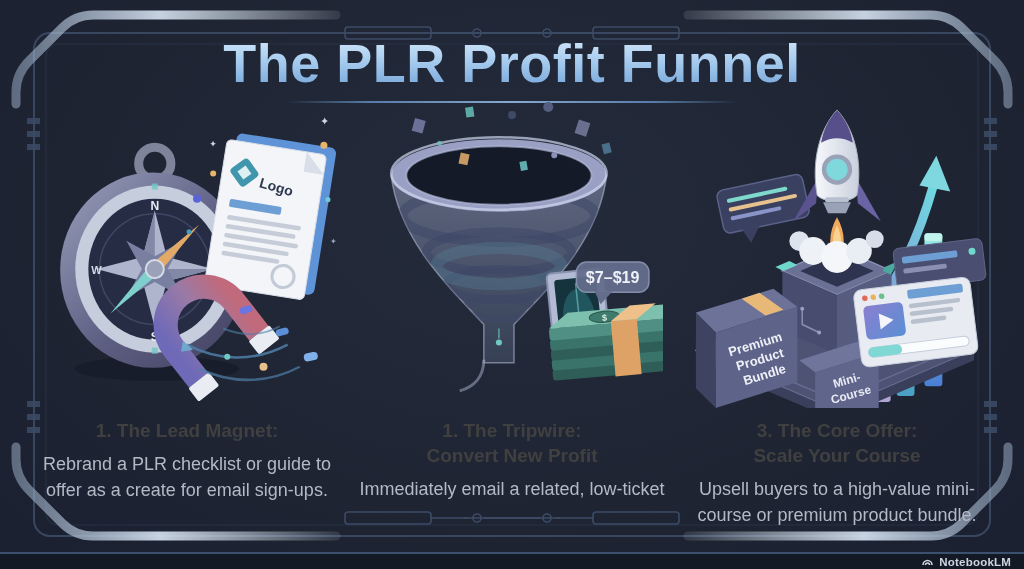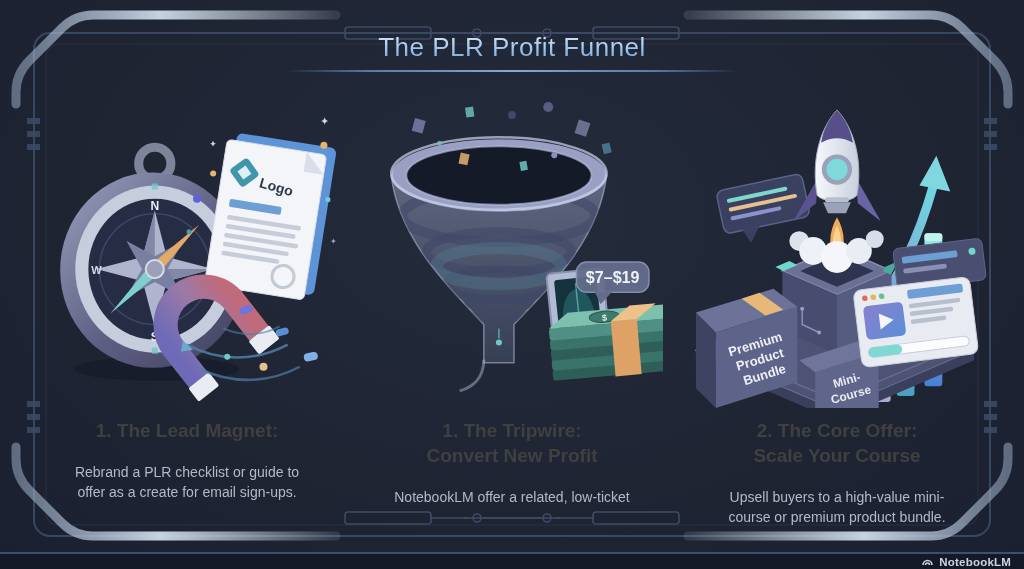--- a/index.html
+++ b/index.html
@@ -4,34 +4,34 @@
 <style>
   html,body{margin:0;padding:0;}
   body{
     width:1024px;height:569px;position:relative;overflow:hidden;
     font-family:"Liberation Sans",sans-serif;
     background:radial-gradient(ellipse at 50% 38%, #242b3b 0%, #1e2432 62%, #1a2030 100%);
   }
   .frame-svg{position:absolute;inset:0;pointer-events:none;}
   .title-wrap{position:absolute;top:32px;left:0;width:100%;text-align:center;}
   .title-wrap h1{
-    margin:0;font-size:26px;font-weight:400;letter-spacing:.5px;
+    margin:0;font-size:54px;font-weight:700;letter-spacing:.5px;
     background:linear-gradient(180deg,#dcedfb 0%,#a9cdef 45%,#6d9fd6 100%);
     -webkit-background-clip:text;background-clip:text;color:transparent;
   }
   .title-underline{
     width:452px;height:2px;margin:7px auto 0;border-radius:1px;
     background:linear-gradient(90deg,rgba(95,130,173,0) 0%,#567aa6 18%,#86a9d0 50%,#567aa6 82%,rgba(95,130,173,0) 100%);
   }
   .columns{position:absolute;top:100px;left:30px;right:30px;display:flex;justify-content:space-between;}
   .col{width:314px;display:flex;flex-direction:column;align-items:center;}
   .illus{width:302px;height:308px;}
   .caption{text-align:center;margin-top:10px;}
   .sec-heading{font-size:19px;font-weight:bold;color:#404040;line-height:1.32;}
-  .sec-body{margin-top:20px;font-size:14px;color:#b3bac6;line-height:1.42;}
+  .sec-body{margin-top:9px;font-size:18px;color:#b3bac6;line-height:1.42;}
   .bottom-bar{
     position:absolute;left:0;right:0;bottom:0;height:15px;
     background:#131925;border-top:2px solid #3d5070;
   }
   .watermark{
     position:absolute;right:13px;bottom:1px;display:flex;align-items:center;gap:5px;
     color:#cdd5e2;font-size:11.5px;font-weight:bold;letter-spacing:.2px;
   }
   text{font-family:"Liberation Sans",sans-serif;}
 </style>
@@ -239,21 +239,21 @@
         <text x="-2" y="-34" text-anchor="middle" font-size="9" font-weight="bold" fill="#d8f0e4">$</text>
       </g>
     </svg>
 
     <div class="caption">
       <div class="sec-heading">
         <div>1. The Tripwire:</div>
         <div>Convert New Profit</div>
       </div>
       <div class="sec-body">
-        <div>NotebookLM offer a related, low-ticket</div>
+        <div>Immediately email a related, low-ticket</div>
       </div>
     </div>
   </div>
 
   <div class="col">
     <svg class="illus" viewBox="0 0 300 310">
       <defs>
         <linearGradient id="bodyGrad" x1="0" y1="0" x2="1" y2="0">
           <stop offset="0" stop-color="#f6f8fb"></stop>
             <stop offset="1" stop-color="#c9d0dd"></stop>
@@ -373,21 +373,21 @@
         <rect x="54" y="36" width="36" height="4.5" rx="2" fill="#b8c0ce"></rect>
         <rect x="8" y="17" width="40" height="34" rx="5" fill="url(#vidGrad)"></rect>
         <polygon points="23,26 23,42 37,34" fill="#f4f6fa"></polygon>
         <rect x="8" y="59" width="102" height="10" rx="5" fill="#fbfcfe" stroke="#c6cdda"></rect>
         <rect x="8" y="59" width="34" height="10" rx="5" fill="#7fd8d4"></rect>
       </g>
     </svg>
 
     <div class="caption">
       <div class="sec-heading">
-        <div>2. The Core Offer:</div>
+        <div>3. The Core Offer:</div>
         <div>Scale Your Course</div>
       </div>
       <div class="sec-body">
         <div>Upsell buyers to a high-value mini-</div>
         <div>course or premium product bundle.</div>
       </div>
     </div>
   </div>
 </div>
 

